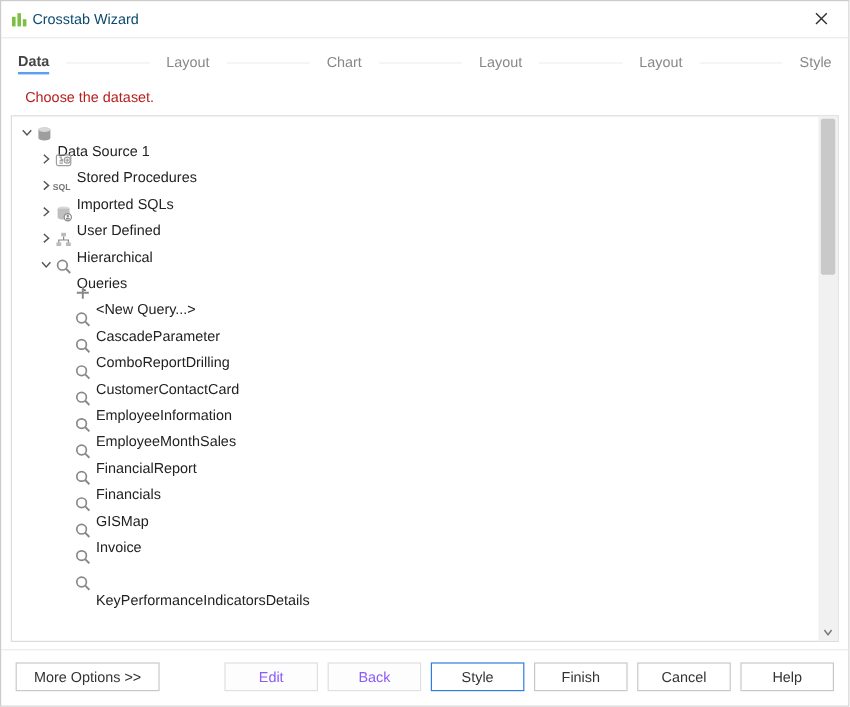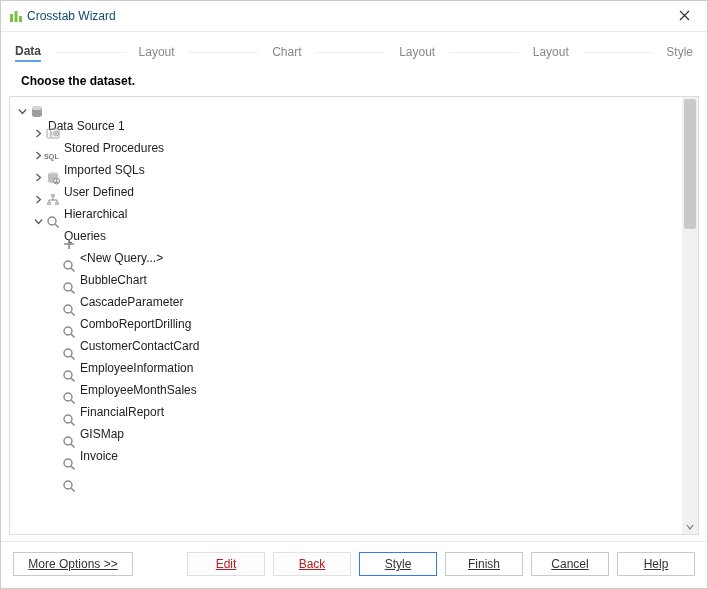--- a/index.html
+++ b/index.html
@@ -10,38 +10,38 @@
   .titlebar .close { width: 30px; text-align: center; font-size: 14px; color: #333; cursor: pointer; }
   .app-icon svg { display: block; }
 
   .separator-line { height: 1px; background: #eaeaea; }
 
   .tabs { display: flex; align-items: center; padding: 10px 14px 6px 14px; gap: 6px; }
   .tab { font-size: 12px; color: #888; padding: 2px 0; }
   .tab.active { color: #444; font-weight: 600; border-bottom: 2px solid #5aa0f2; }
   .tab-sep { flex: 1 1 0; height: 1px; background: #eee; margin: 0 8px; }
 
-  .subhead { font-size: 12px; color: #000000; padding: 6px 14px 8px 20px; font-weight: bold; }
+  .subhead { font-size: 12px; color: #b91c1c; padding: 6px 14px 8px 20px; }
 
   .tree-area { flex: 1 1 auto; border: 1px solid #dcdcdc; margin: 0 8px 6px 8px; position: relative; overflow: hidden; background: #fff; }
   .tree-viewport { position: absolute; left: 0; top: 0; right: 16px; bottom: 0; overflow: hidden; padding: 4px 0; }
   .vscroll { position: absolute; right: 0; top: 0; bottom: 0; width: 16px; background: #f1f1f1; }
   .vthumb { position: absolute; left: 2px; right: 2px; top: 2px; height: 130px; background: #c9c9c9; border-radius: 2px; }
   .vend { position: absolute; left: 0; right: 0; bottom: 0; height: 14px; display: flex; align-items: center; justify-content: center; color: #777; font-size: 9px; }
 
   .trow { display: flex; align-items: center; height: 22px; font-size: 12px; color: #222; }
   .twisty { width: 12px; text-align: center; color: #666; font-size: 10px; flex: none; }
   .noTw { width: 12px; flex: none; }
   .ind { flex: none; }
   .ticon { width: 18px; display: flex; align-items: flex-end; justify-content: center; flex: none; }
   .tlabel { padding-left: 2px; white-space: nowrap; margin-top: 27px; }
 
   .bottom { border-top: 1px solid #eaeaea; padding: 10px 12px 12px 12px; display: flex; align-items: center; gap: 8px; }
-  .btn { height: 24px; min-width: 78px; padding: 0 10px; font-size: 12px; background: #fff; border: 1px solid #c8c8c8; color: #333; display: inline-flex; align-items: center; justify-content: center; cursor: pointer; text-decoration: underline; }
-  .btn.disabled { color: #b91c1c; border-color: #e0e0e0; background: #fdfdfd; cursor: default; }
+  .btn { height: 24px; min-width: 78px; padding: 0 10px; font-size: 12px; background: #fff; border: 1px solid #c8c8c8; color: #333; display: inline-flex; align-items: center; justify-content: center; cursor: pointer; }
+  .btn.disabled { color: #8b5cf6; border-color: #e0e0e0; background: #fdfdfd; cursor: default; }
   .btn.primary { border-color: #2f7de1; }
   .btn.wide { min-width: 120px; }
   .spacer { flex: 1 1 auto; }
 </style>
 </head>
 <body>
 
 <div class="window">
 
   <div class="titlebar">
@@ -177,31 +177,20 @@
         </div>
         <div class="trow">
           <span class="ind" style="width: 38px;"></span>
           <span class="noTw"></span>
           <span class="ticon">
             <svg width="14" height="14" viewBox="0 0 14 14">
               <circle cx="6" cy="6" r="4" fill="none" stroke="#888" stroke-width="1.4"></circle>
               <path d="M9 9 L12.5 12.5" stroke="#888" stroke-width="1.6"></path>
             </svg>
           </span>
-          <span class="tlabel">BubbleChart</span>
-        </div>
-        <div class="trow">
-          <span class="ind" style="width: 38px;"></span>
-          <span class="noTw"></span>
-          <span class="ticon">
-            <svg width="14" height="14" viewBox="0 0 14 14">
-              <circle cx="6" cy="6" r="4" fill="none" stroke="#888" stroke-width="1.4"></circle>
-              <path d="M9 9 L12.5 12.5" stroke="#888" stroke-width="1.6"></path>
-            </svg>
-          </span>
           <span class="tlabel">CascadeParameter</span>
         </div>
         <div class="trow">
           <span class="ind" style="width: 38px;"></span>
           <span class="noTw"></span>
           <span class="ticon">
             <svg width="14" height="14" viewBox="0 0 14 14">
               <circle cx="6" cy="6" r="4" fill="none" stroke="#888" stroke-width="1.4"></circle>
               <path d="M9 9 L12.5 12.5" stroke="#888" stroke-width="1.6"></path>
             </svg>
@@ -254,20 +243,31 @@
         </div>
         <div class="trow">
           <span class="ind" style="width: 38px;"></span>
           <span class="noTw"></span>
           <span class="ticon">
             <svg width="14" height="14" viewBox="0 0 14 14">
               <circle cx="6" cy="6" r="4" fill="none" stroke="#888" stroke-width="1.4"></circle>
               <path d="M9 9 L12.5 12.5" stroke="#888" stroke-width="1.6"></path>
             </svg>
           </span>
+          <span class="tlabel">Financials</span>
+        </div>
+        <div class="trow">
+          <span class="ind" style="width: 38px;"></span>
+          <span class="noTw"></span>
+          <span class="ticon">
+            <svg width="14" height="14" viewBox="0 0 14 14">
+              <circle cx="6" cy="6" r="4" fill="none" stroke="#888" stroke-width="1.4"></circle>
+              <path d="M9 9 L12.5 12.5" stroke="#888" stroke-width="1.6"></path>
+            </svg>
+          </span>
           <span class="tlabel">GISMap</span>
         </div>
         <div class="trow">
           <span class="ind" style="width: 38px;"></span>
           <span class="noTw"></span>
           <span class="ticon">
             <svg width="14" height="14" viewBox="0 0 14 14">
               <circle cx="6" cy="6" r="4" fill="none" stroke="#888" stroke-width="1.4"></circle>
               <path d="M9 9 L12.5 12.5" stroke="#888" stroke-width="1.6"></path>
             </svg>
@@ -286,20 +286,21 @@
         </div>
         <div class="trow">
           <span class="ind" style="width: 38px;"></span>
           <span class="noTw"></span>
           <span class="ticon">
             <svg width="14" height="14" viewBox="0 0 14 14">
               <circle cx="6" cy="6" r="4" fill="none" stroke="#888" stroke-width="1.4"></circle>
               <path d="M9 9 L12.5 12.5" stroke="#888" stroke-width="1.6"></path>
             </svg>
           </span>
+          <span class="tlabel">KeyPerformanceIndicatorsDetails</span>
         </div>
       </div>
     <div class="vscroll">
       <div class="vthumb"></div>
       <div class="vend">
         <svg width="8" height="8" viewBox="0 0 8 8">
             <path d="M1 2 L4 6 L7 2" stroke="#777" stroke-width="1.2" fill="none"></path>
           </svg>
       </div>
     </div>

